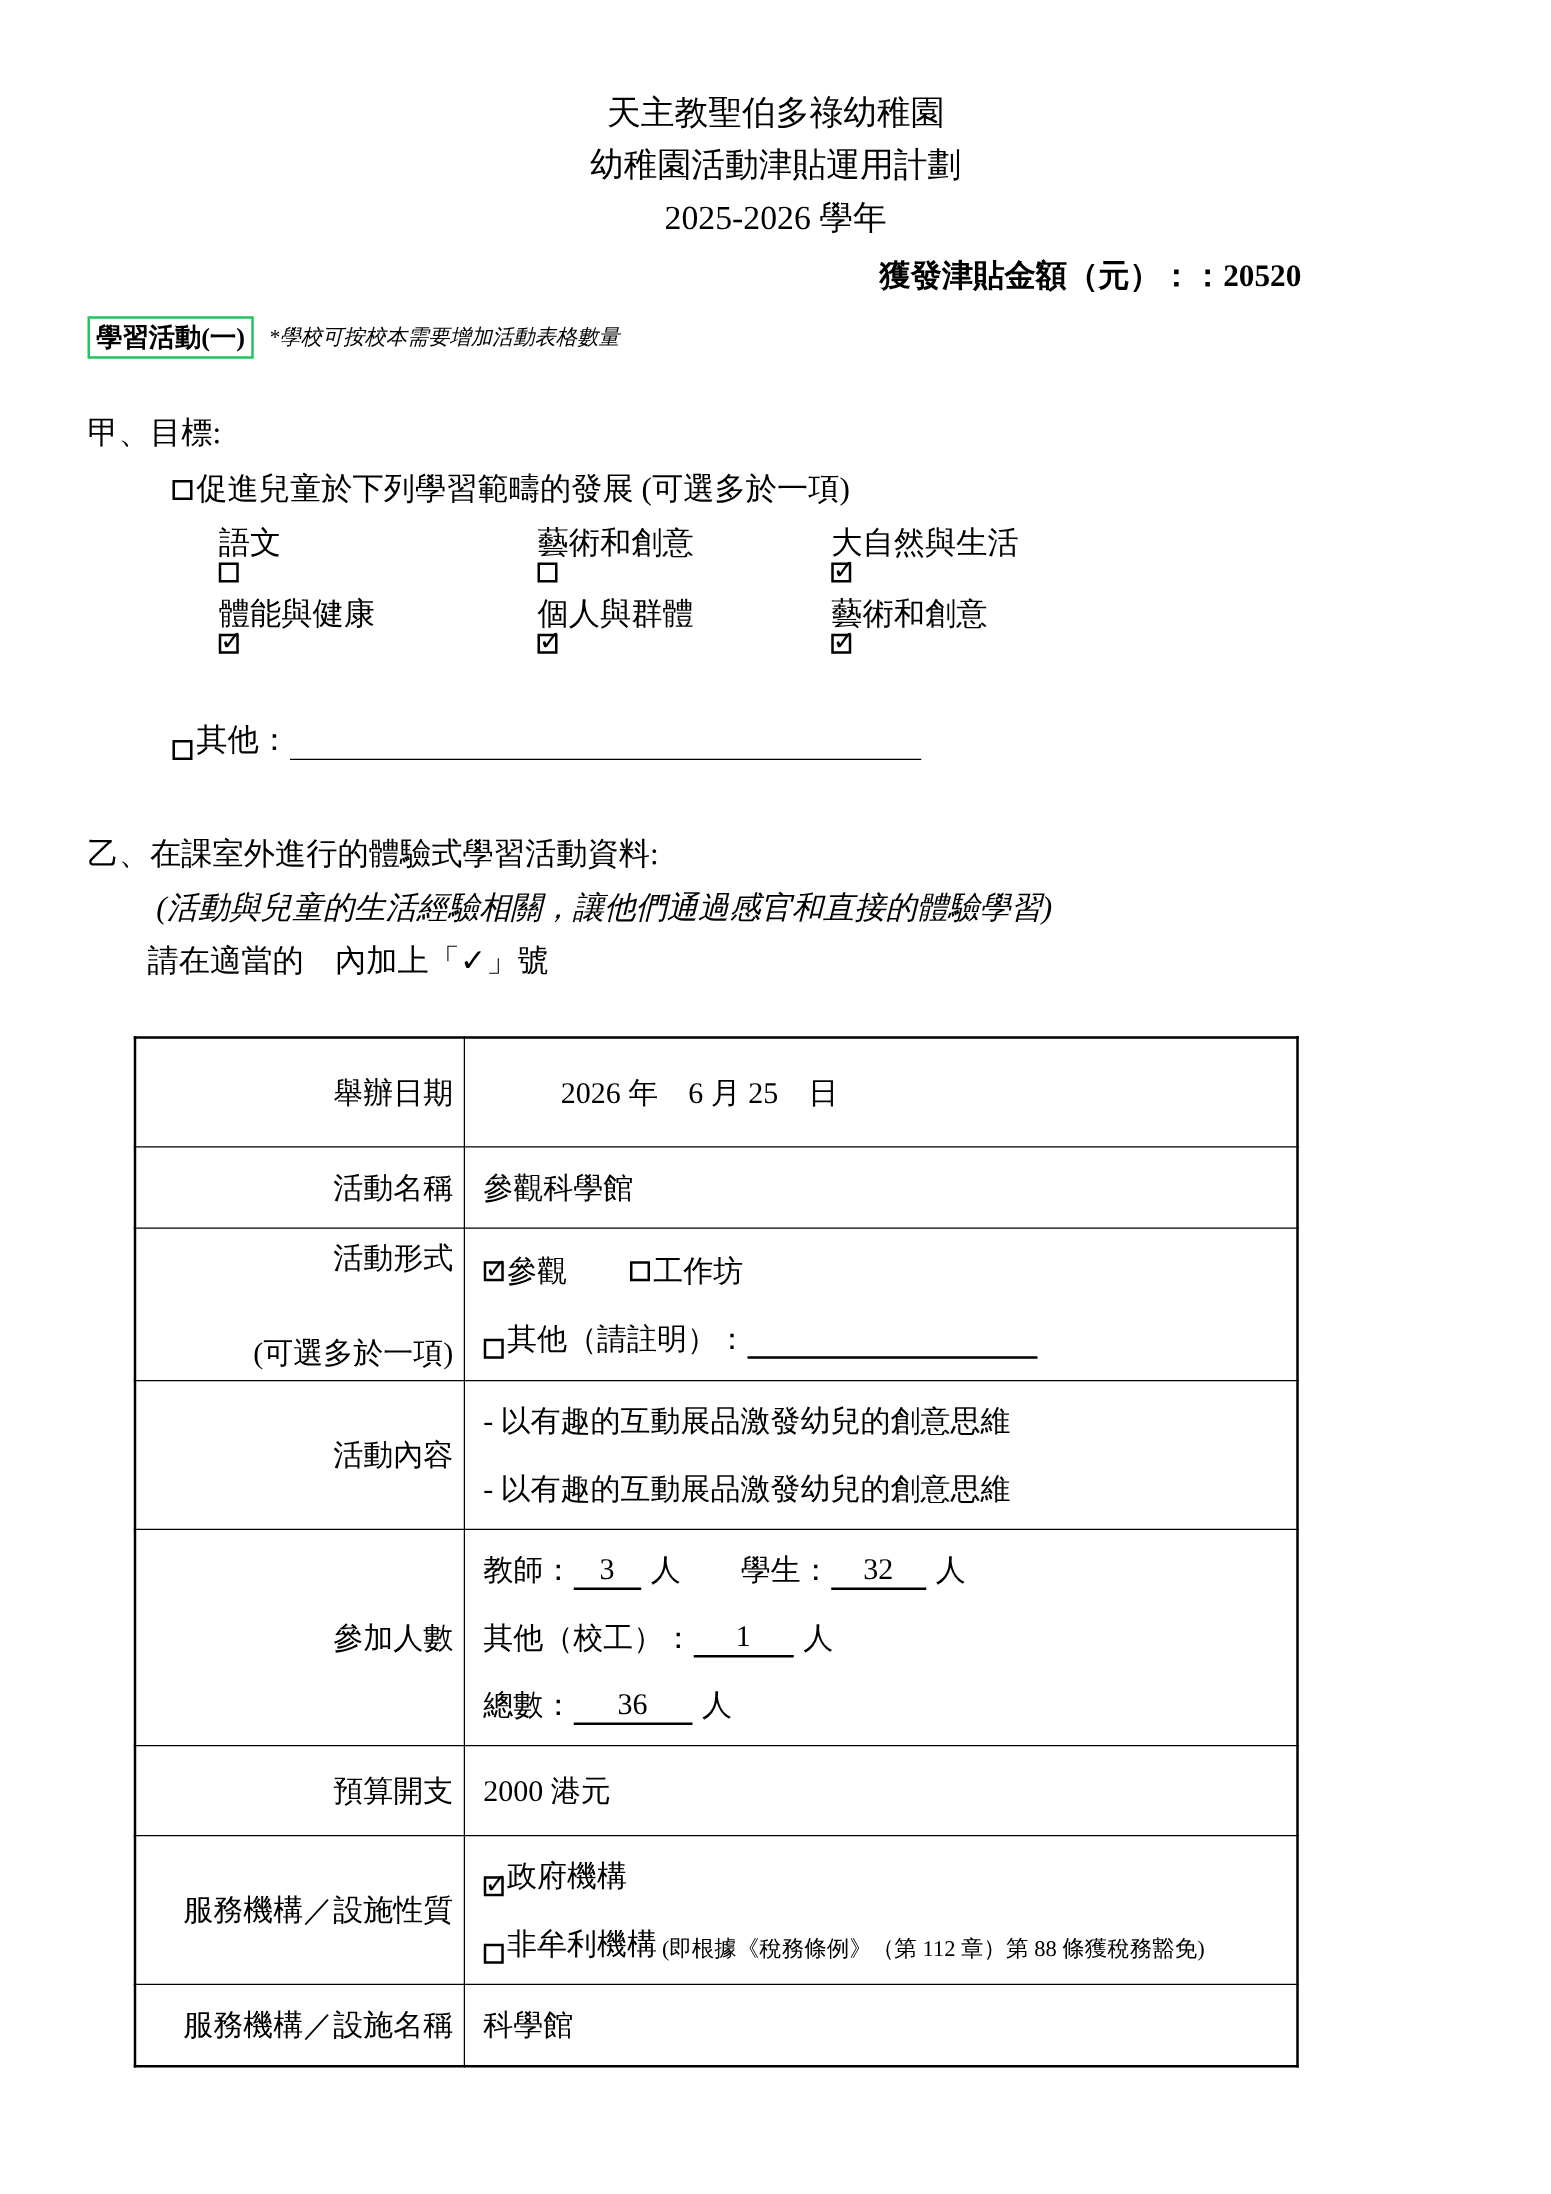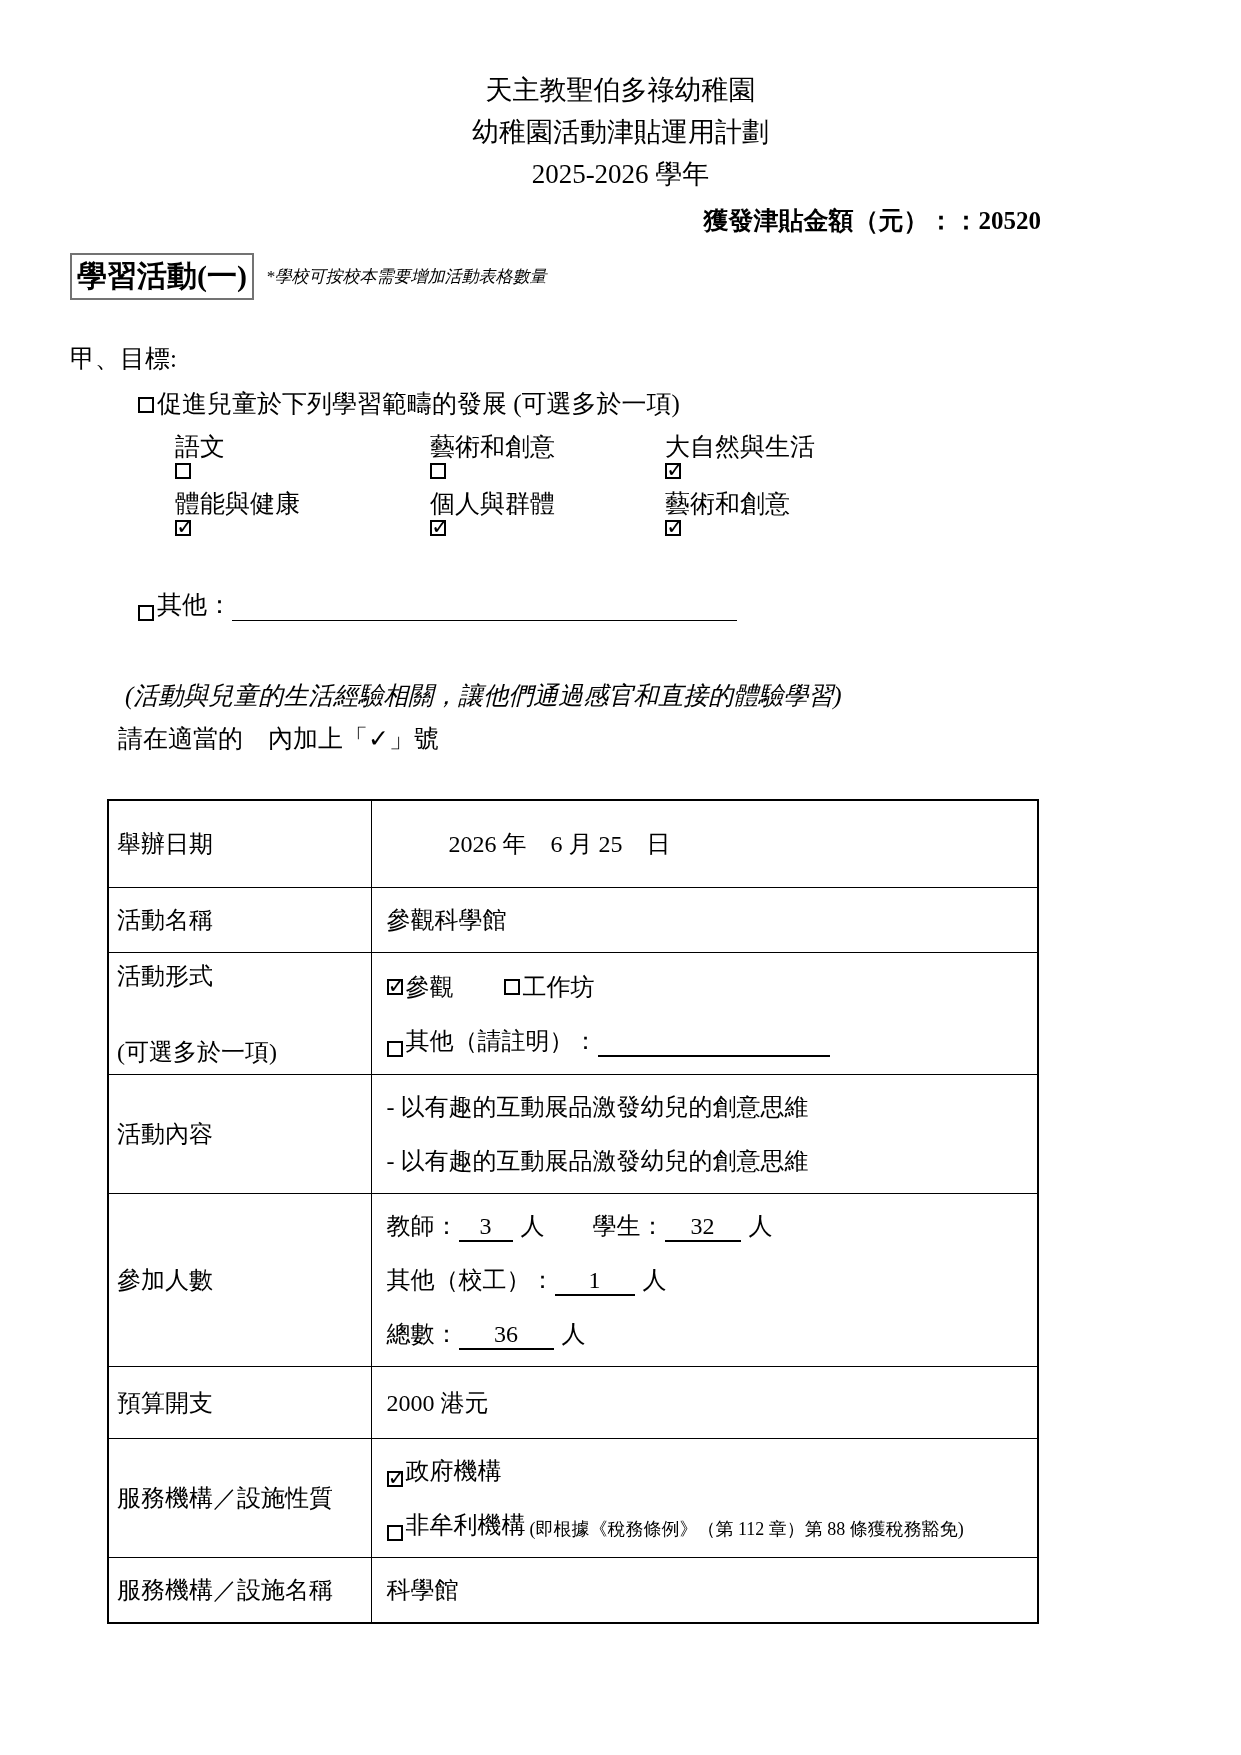--- a/index.html
+++ b/index.html
@@ -8,21 +8,21 @@
     width:1241px; height:1755px; color:#000;
     font-family:"Liberation Serif","DejaVu Serif",serif;
     font-size:24px; overflow:hidden;
   }
   .page { padding:70px 70px 0 70px; width:1241px; }
 
   .titles { text-align:center; font-size:27px; line-height:1.55; }
   .subsidy { text-align:right; font-weight:bold; font-size:25px; margin-top:8px; padding-right:130px; }
 
   .sec-header { margin-top:16px; display:flex; align-items:center; gap:12px; }
-  .sec-box { display:inline-block; border:2px solid #737373; font-weight:bold; font-size:30px; padding:1px 5px; }
+  .sec-box { display:inline-block; border:2px solid #22c55e; font-weight:bold; font-size:21px; padding:1px 5px; }
   .sec-note { font-style:italic; font-size:17px; }
 
   .goal-heading { margin-top:42px; font-size:25px; }
   .dev-line { margin-top:12px; margin-left:68px; font-size:25px; }
 
   .cb { display:inline-block; width:16px; height:16px; border:2px solid #000;
         position:relative; vertical-align:-1px; margin-right:3px; background:#fff; flex:none; }
   .cb.checked::after {
     content:"\2713"; position:absolute; left:-1px; top:-8px;
     font-size:22px; font-weight:bold; font-family:"DejaVu Sans",sans-serif; color:#000;
@@ -38,21 +38,21 @@
   .other-line { margin-left:68px; margin-top:52px; font-size:25px; display:flex; align-items:flex-end; }
   .uline { display:inline-block; border-bottom:1px solid #000; height:30px; }
   .other-uline { width:505px; }
 
   .sectionB { margin-top:58px; font-size:25px; }
   .sectionB .subnote { font-style:italic; margin-left:55px; margin-top:10px; }
   .sectionB .instruction { margin-left:48px; margin-top:10px; }
 
   table.form { border-collapse:collapse; margin:44px 0 0 37px; width:932px; border:2px solid #000; }
   .form td { border:1px solid #000; }
-  .form td.lbl { width:263px; text-align:left; vertical-align:middle; font-size:24px; padding:6px 8px; }
+  .form td.lbl { width:263px; text-align:right; vertical-align:middle; font-size:24px; padding:6px 8px; }
   .form td.val { padding:16px 12px 16px 15px; font-size:24px; vertical-align:middle; }
 
   .row-date td { height:88px; }
   .row-name td { height:64px; }
   .row-target td { height:78px; }
   .row-format td { height:122px; }
   .row-content td { height:118px; }
   .row-part td { height:162px; }
   .row-budget td { height:72px; }
   .row-orgtype td { height:110px; }
@@ -132,20 +132,21 @@
     </div>
   </div>
 
   <div class="other-line">
     <span class="cb"></span>
       <span>其他：</span>
       <span class="uline other-uline"></span>
   </div>
 
   <div class="sectionB">
+    <div>乙、在課室外進行的體驗式學習活動資料:</div>
     <div class="subnote">(活動與兒童的生活經驗相關，讓他們通過感官和直接的體驗學習)</div>
     <div class="instruction">請在適當的　內加上「✓」號</div>
   </div>
 
   <table class="form">
     <tbody>
         <tr class="row-date">
       <td class="lbl">舉辦日期</td>
       <td class="val"><span class="date-val">2026 年　6 月 25　日</span></td>
     </tr>

